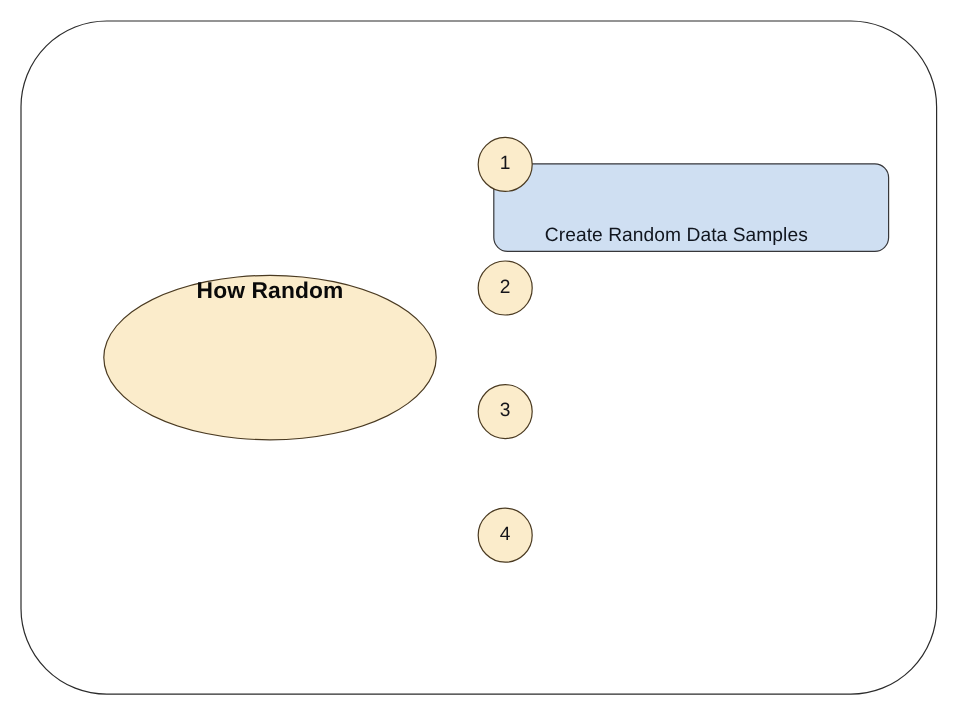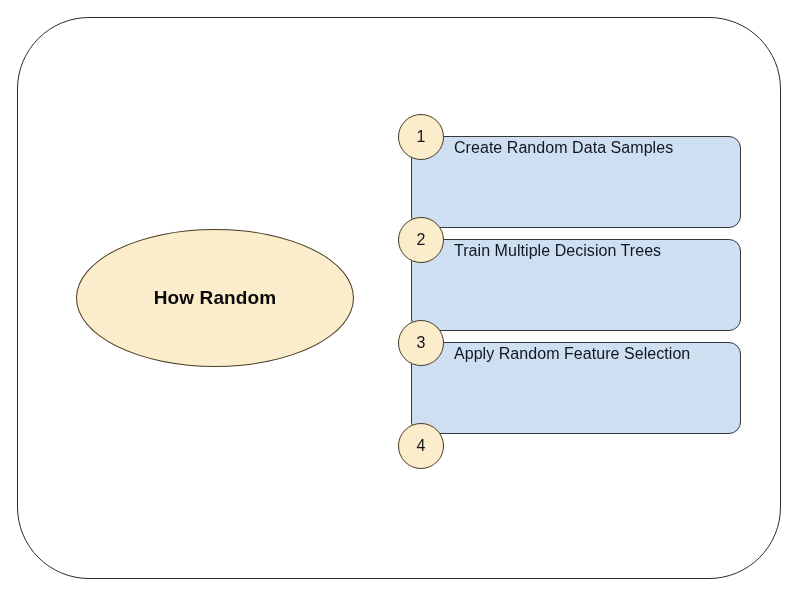--- a/index.html
+++ b/index.html
@@ -30,30 +30,29 @@
     height: 562px;
     box-sizing: border-box;
     border: 1.4px solid #2b2b2b;
     border-radius: 72px;
     background: #ffffff;
   }
 
   
   .topic-ellipse {
     position: absolute;
-    left: 58px;
+    left: 68px;
     top: 211px;
     width: 278px;
     height: 138px;
     box-sizing: border-box;
     background: #fbeccb;
     border: 1.6px solid #4a3a21;
     border-radius: 50%;
     display: flex;
-    align-items: center;
     justify-content: center;
   }
   .topic-ellipse-label {
     font-size: 19px;
     font-weight: bold;
     color: #0a0a0a;
     text-align: center;
     line-height: 1.35;
     letter-spacing: 0.1px;
     width: 200px;
@@ -69,27 +68,27 @@
   .step-1 { top: 96px; }
   .step-2 { top: 199px; }
   .step-3 { top: 302px; }
   .step-4 { top: 405px; }
 
   .step-box {
     position: absolute;
     left: 13px;
     top: 22px;
     width: 330px;
-    height: 92px;
+    height: 74px;
     box-sizing: border-box;
     background: #cfdff2;
     border: 1.3px solid #37373a;
     border-radius: 12px;
     display: flex;
-    align-items: flex-start;
+    align-items: flex-end;
   }
   .step-label {
     padding-left: 42px;
     padding-right: 14px;
     font-size: 16px;
     color: #11161f;
     line-height: 1.42;
     letter-spacing: 0.05px;
   }
 
@@ -130,32 +129,26 @@
     <div class="step step-1">
       <div class="step-box">
         <div class="step-label">Create Random Data Samples</div>
       </div>
       <div class="step-badge">
         <span class="step-badge-num">1</span>
       </div>
     </div>
 
     <div class="step step-2">
-      <div class="step-box">
-        <div class="step-label">Train Multiple Decision Trees</div>
-      </div>
       <div class="step-badge">
         <span class="step-badge-num">2</span>
       </div>
     </div>
 
     <div class="step step-3">
-      <div class="step-box">
-        <div class="step-label">Apply Random Feature Selection</div>
-      </div>
       <div class="step-badge">
         <span class="step-badge-num">3</span>
       </div>
     </div>
 
     <div class="step step-4">
       <div class="step-badge">
         <span class="step-badge-num">4</span>
       </div>
     </div>

